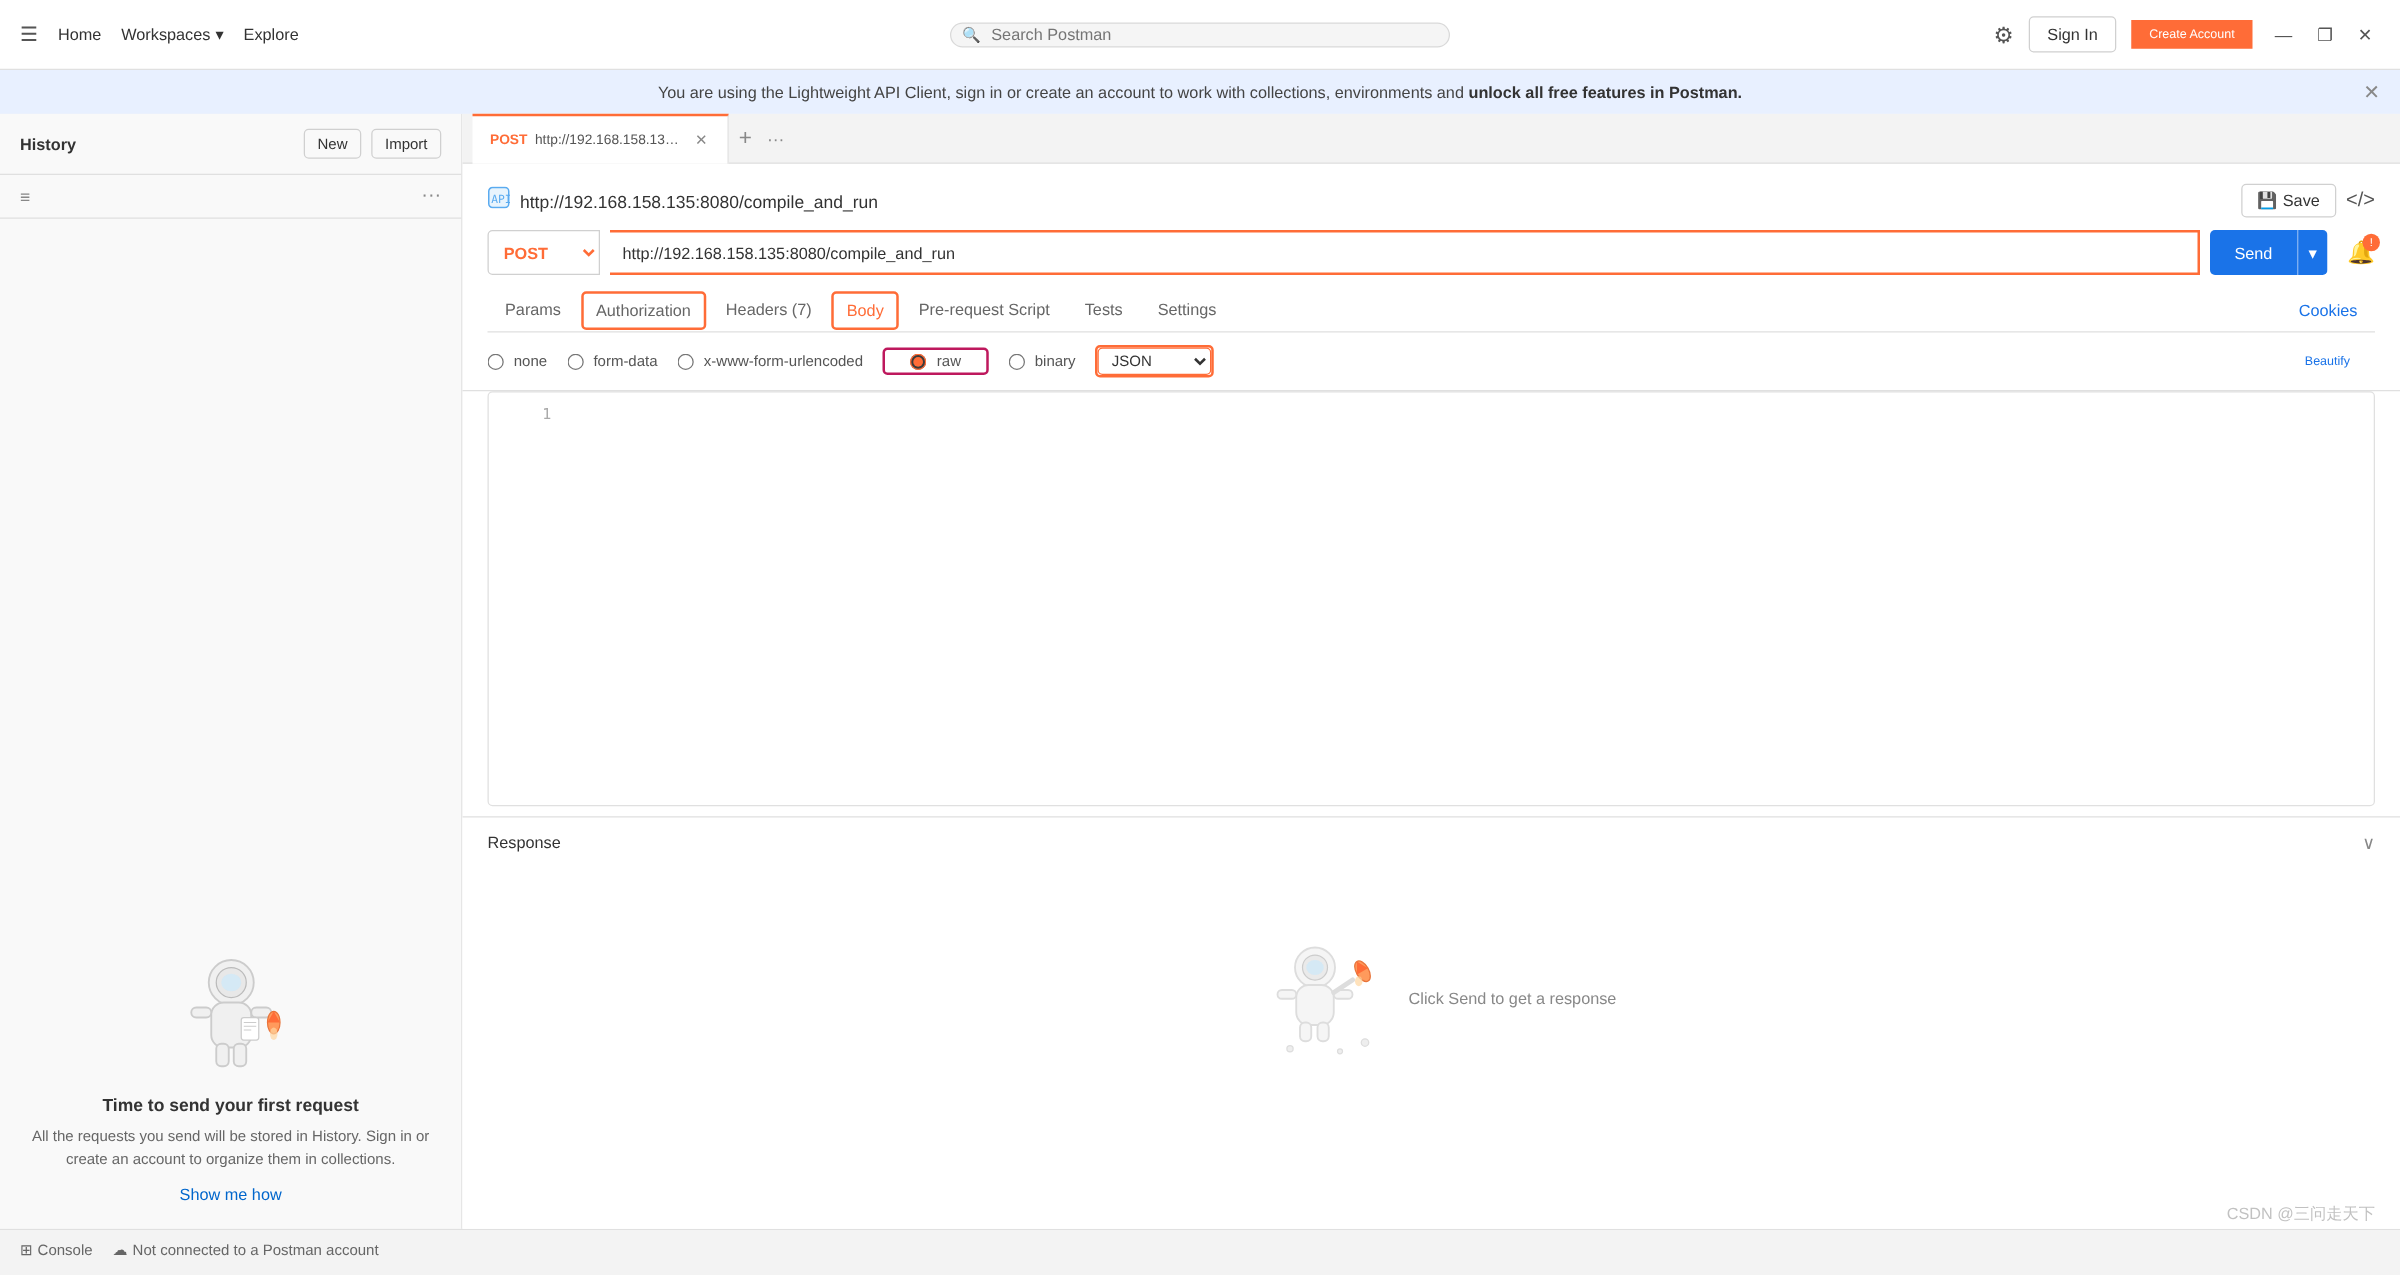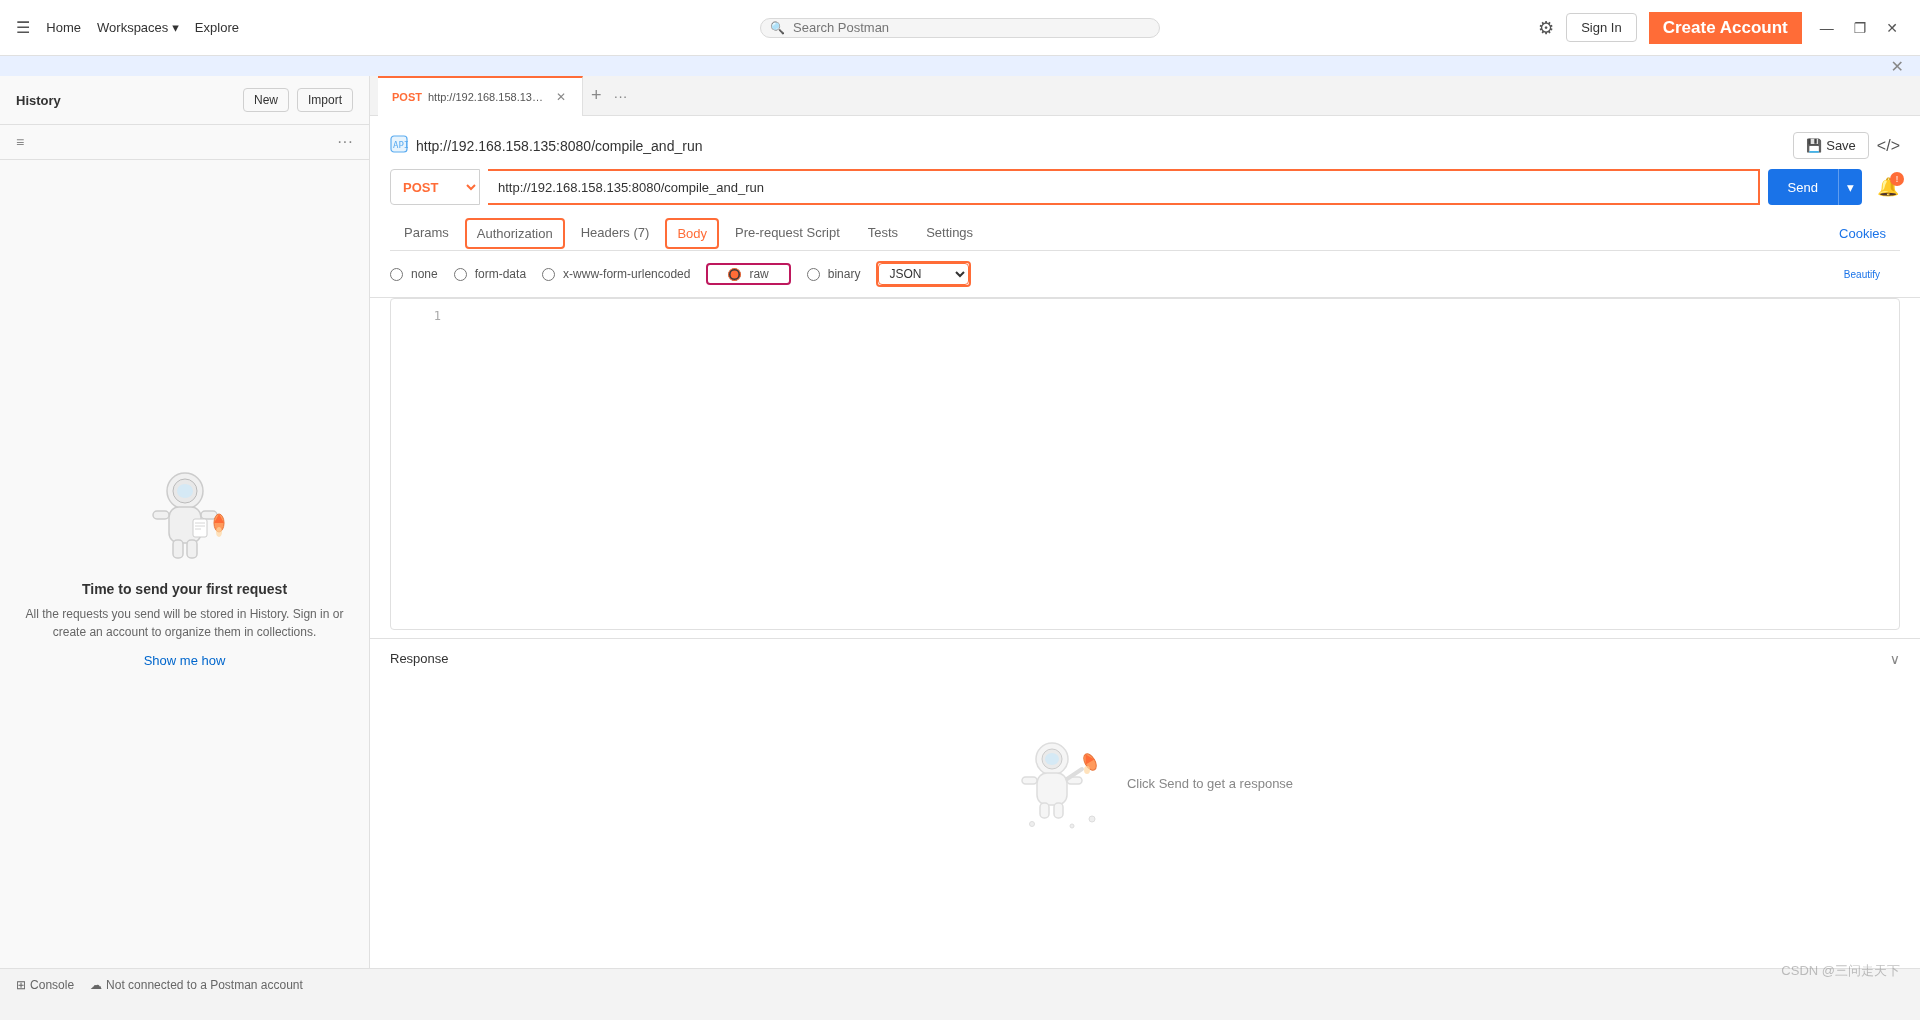--- a/index.html
+++ b/index.html
@@ -10,42 +10,42 @@
     .titlebar-left { display: flex; align-items: center; gap: 16px; }
     .hamburger-icon { font-size: 16px; cursor: pointer; color: #555; }
     .nav-link { font-size: 13px; color: #333; cursor: pointer; text-decoration: none; font-weight: 500; }
     .workspaces-btn { display: flex; align-items: center; gap: 4px; cursor: pointer; font-weight: 500; }
     .search-bar { flex: 1; max-width: 400px; margin: 0 auto; position: absolute; left: 50%; transform: translateX(-50%); }
     .search-bar input { width: 400px; height: 20px; border: 1px solid #d9d9d9; border-radius: 20px; padding: 0 12px 0 32px; font-size: 13px; background: #f5f5f5; color: #4c1d95; outline: none; }
     .search-bar .search-icon-wrap { position: absolute; left: 10px; top: 50%; transform: translateY(-50%); color: #999; font-size: 12px; }
     .titlebar-right { display: flex; align-items: center; gap: 12px; margin-left: auto; }
     .gear-btn { background: none; border: none; cursor: pointer; color: #555; font-size: 18px; }
     .signin-btn { background: none; border: 1px solid #d0d0d0; border-radius: 4px; padding: 6px 14px; cursor: pointer; font-size: 13px; color: #333; }
-    .create-account-btn { background: #ff6c37; border: none; border-radius: 0; padding: 6px 14px; cursor: pointer; font-size: 17px; color: #fff; font-weight: 700; }
+    .create-account-btn { background: #ff6c37; border: none; border-radius: 0; padding: 6px 14px; cursor: pointer; font-size: 10px; color: #fff; font-weight: 400; }
     .window-controls { display: flex; gap: 8px; align-items: center; }
     .win-btn { background: none; border: none; cursor: pointer; color: #555; font-size: 14px; padding: 2px 6px; }
 
     
     .banner { background: #e8f0ff; padding: 10px 20px; text-align: center; font-size: 13px; color: #444; display: flex; align-items: center; justify-content: center; gap: 8px; position: relative; }
     .banner strong { font-weight: 600; color: #333; }
     .banner-close { position: absolute; right: 16px; top: 50%; transform: translateY(-50%); cursor: pointer; color: #888; font-size: 16px; background: none; border: none; }
 
     
     .main-layout { display: flex; height: calc(1020px - 56px - 40px - 32px); }
 
     
     .sidebar { width: 370px; background: #f9f9f9; border-right: 1px solid #e0e0e0; display: flex; flex-direction: column; }
     .sidebar-header { display: flex; align-items: center; justify-content: space-between; padding: 12px 16px; border-bottom: 1px solid #e0e0e0; }
     .sidebar-title { font-size: 13px; font-weight: 600; color: #333; }
     .sidebar-actions { display: flex; gap: 8px; }
     .sidebar-btn { background: none; border: 1px solid #d0d0d0; border-radius: 4px; padding: 4px 10px; cursor: pointer; font-size: 12px; color: #333; }
     .sidebar-filter { display: flex; align-items: center; justify-content: space-between; padding: 8px 16px; border-bottom: 1px solid #e0e0e0; }
     .sidebar-filter-icon { color: #888; font-size: 14px; }
     .sidebar-more { color: #888; font-size: 16px; cursor: pointer; }
-    .sidebar-content { flex: 1; display: flex; flex-direction: column; align-items: center; justify-content: center; padding: 20px; text-align: center; }
+    .sidebar-content { flex: 1; display: flex; flex-direction: column; align-items: center; justify-content: flex-end; padding: 20px; text-align: center; }
     .sidebar-content h3 { font-size: 14px; font-weight: 600; color: #333; margin-bottom: 8px; }
     .sidebar-content p { font-size: 12px; color: #666; line-height: 1.5; margin-bottom: 12px; }
     .show-how-link { color: #0066cc; font-size: 13px; cursor: pointer; text-decoration: none; font-weight: 500; }
 
     
     .content-area { flex: 1; display: flex; flex-direction: column; background: #fff; }
 
     
     .tab-bar { display: flex; align-items: center; background: #f3f3f3; border-bottom: 1px solid #e0e0e0; padding: 0 8px; height: 40px; }
     .tab { display: flex; align-items: center; gap: 6px; padding: 0 14px; height: 40px; background: #fff; border-right: 1px solid #e0e0e0; border-top: 2px solid #ff6c37; font-size: 12px; color: #333; cursor: pointer; position: relative; }
@@ -132,20 +132,23 @@
     <button class="create-account-btn">Create Account</button>
     <div class="window-controls">
       <button class="win-btn">—</button>
       <button class="win-btn">❐</button>
       <button class="win-btn">✕</button>
     </div>
   </div>
 </div>
 
 <div class="banner">
+  <span>
+    <span>You are using the Lightweight API Client, sign in or create an account to work with collections, environments and </span><strong>unlock all free features in Postman.</strong>
+  </span>
   <button class="banner-close">✕</button>
 </div>
 
 <div class="main-layout">
 
   <div class="sidebar">
     <div class="sidebar-header">
       <span class="sidebar-title">History</span>
       <div class="sidebar-actions">
         <button class="sidebar-btn">New</button>

